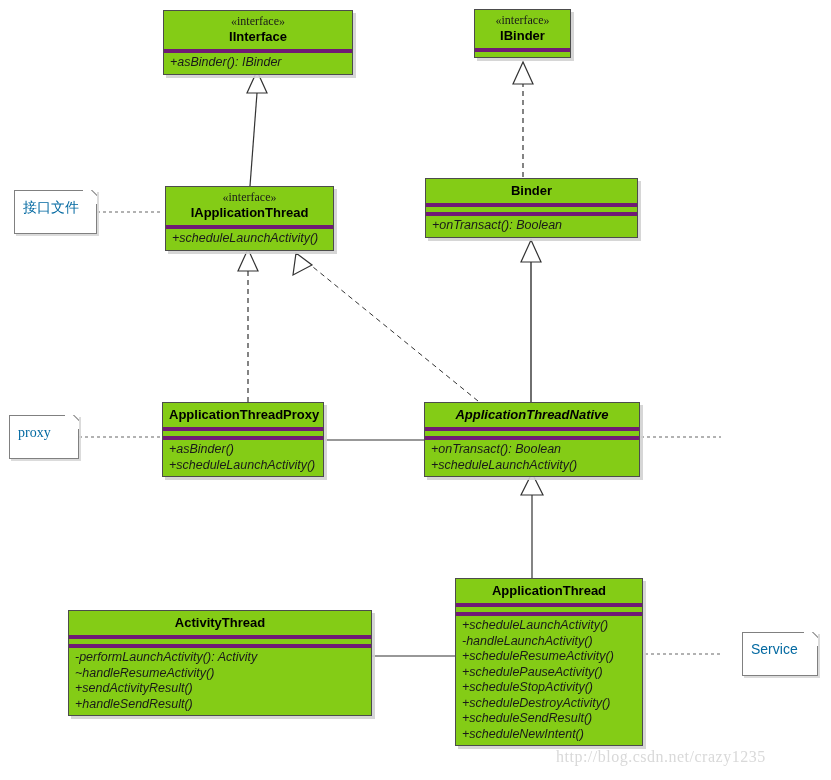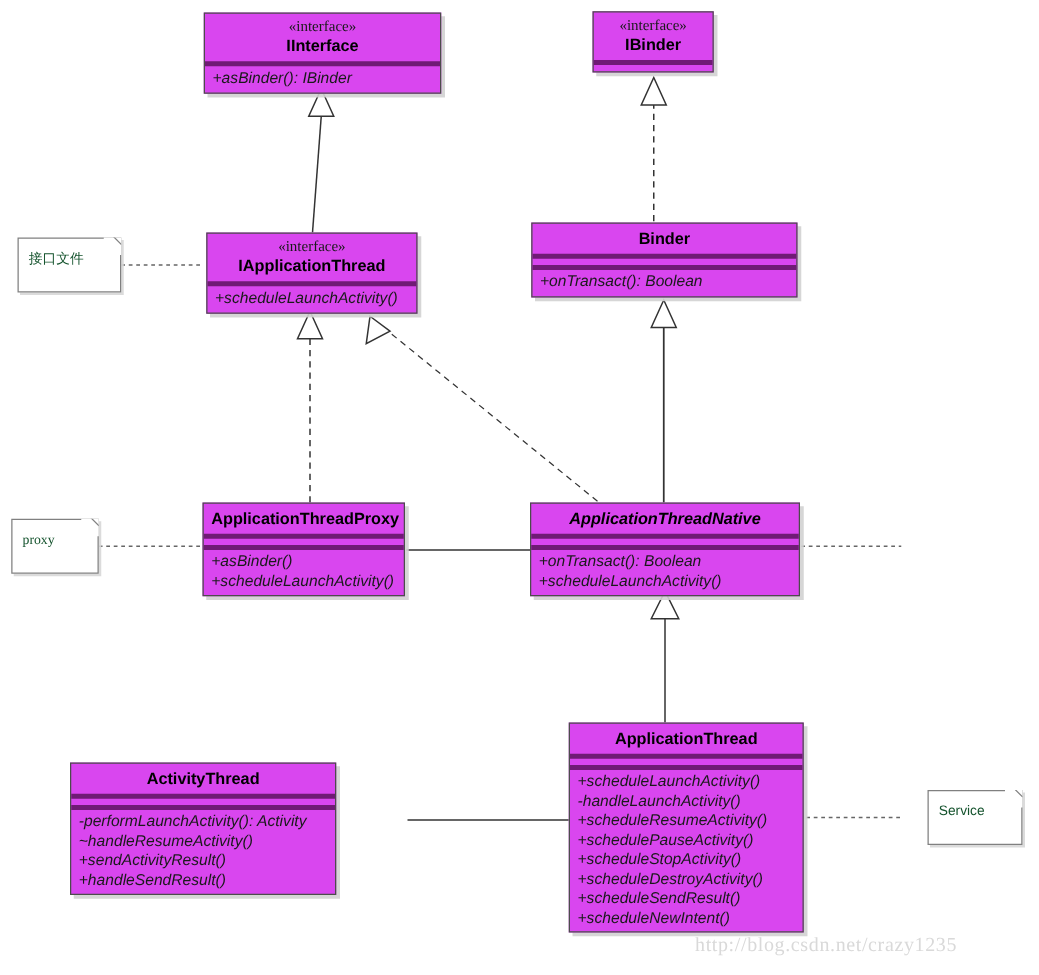--- a/index.html
+++ b/index.html
@@ -25,21 +25,21 @@
     position: absolute;
     left: 0;
     top: 0;
     width: 831px;
     height: 780px;
     display: block;
   }
   .umlbox {
     position: absolute;
     box-sizing: border-box;
-    background: #d946ef;
+    background: #84cc16;
     border: 1px solid #4c4c4c;
     box-shadow: 3px 3px 0 0 rgba(210,210,210,0.9);
   }
   .umlbox .compart {
     box-sizing: border-box;
     padding: 2px 6px 3px 6px;
   }
   .umlbox .compart + .compart {
     border-top: 4px solid #701a75;
     font-style: italic;
@@ -80,22 +80,22 @@
   }
   .note {
     position: absolute;
     box-sizing: border-box;
     background: #ffffff;
     border: 1px solid #808080;
     box-shadow: 2px 2px 0 0 rgba(215,215,215,0.9);
   }
   .note .notetext {
     display: block;
-    font-size: 11px;
-    color: #14532d;
+    font-size: 14px;
+    color: #0369a1;
     padding: 9px 8px 0 8px;
     line-height: 15px;
     white-space: nowrap;
   }
   .note .foldline {
     position: absolute;
     right: -1px;
     top: -1px;
     width: 18px;
     height: 18px;
@@ -262,21 +262,21 @@
       <span class="member">-handleLaunchActivity()</span>
       <span class="member">+scheduleResumeActivity()</span>
       <span class="member">+schedulePauseActivity()</span>
       <span class="member">+scheduleStopActivity()</span>
       <span class="member">+scheduleDestroyActivity()</span>
       <span class="member">+scheduleSendResult()</span>
       <span class="member">+scheduleNewIntent()</span>
     </div>
   </div>
 
-  <div class="umlbox" style="left:56px; top:610px; width:213px;">
+  <div class="umlbox" style="left:68px; top:610px; width:304px;">
     <div class="compart head">
       <span class="cname">ActivityThread</span>
     </div>
     <div class="compart emptyrow"></div>
     <div class="compart">
       <span class="member">-performLaunchActivity(): Activity</span>
       <span class="member">~handleResumeActivity()</span>
       <span class="member">+sendActivityResult()</span>
       <span class="member">+handleSendResult()</span>
     </div>

